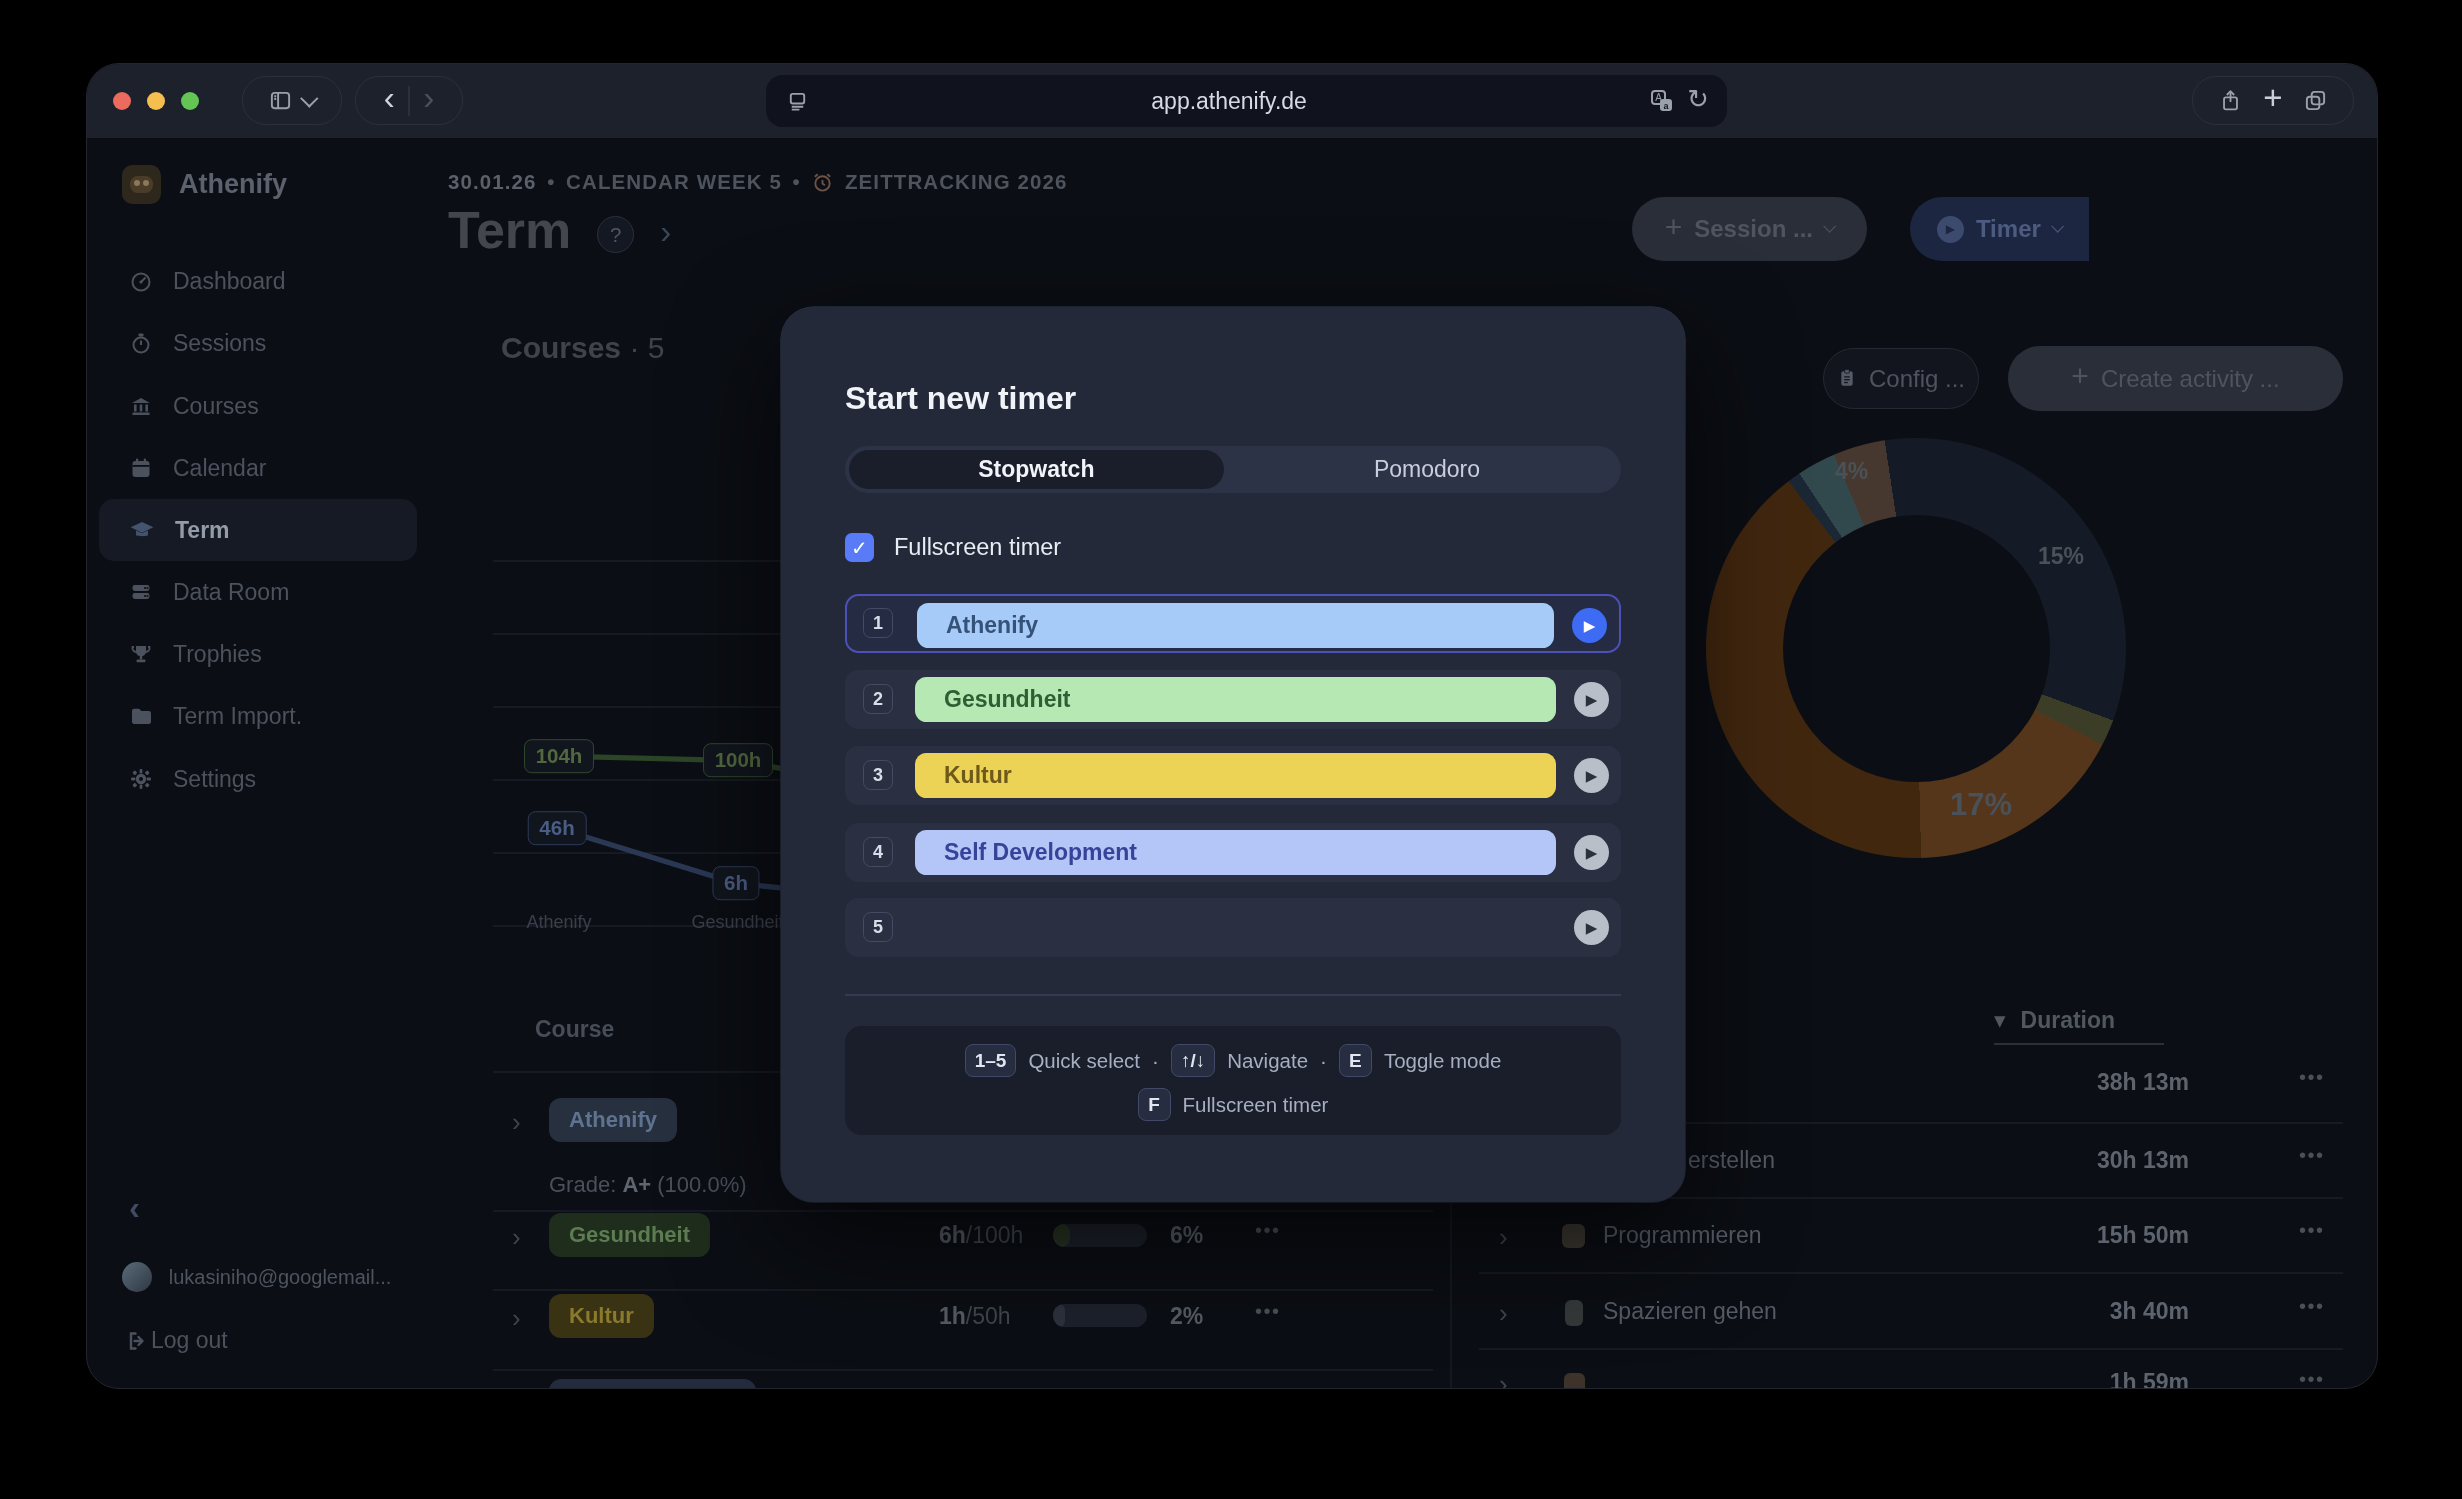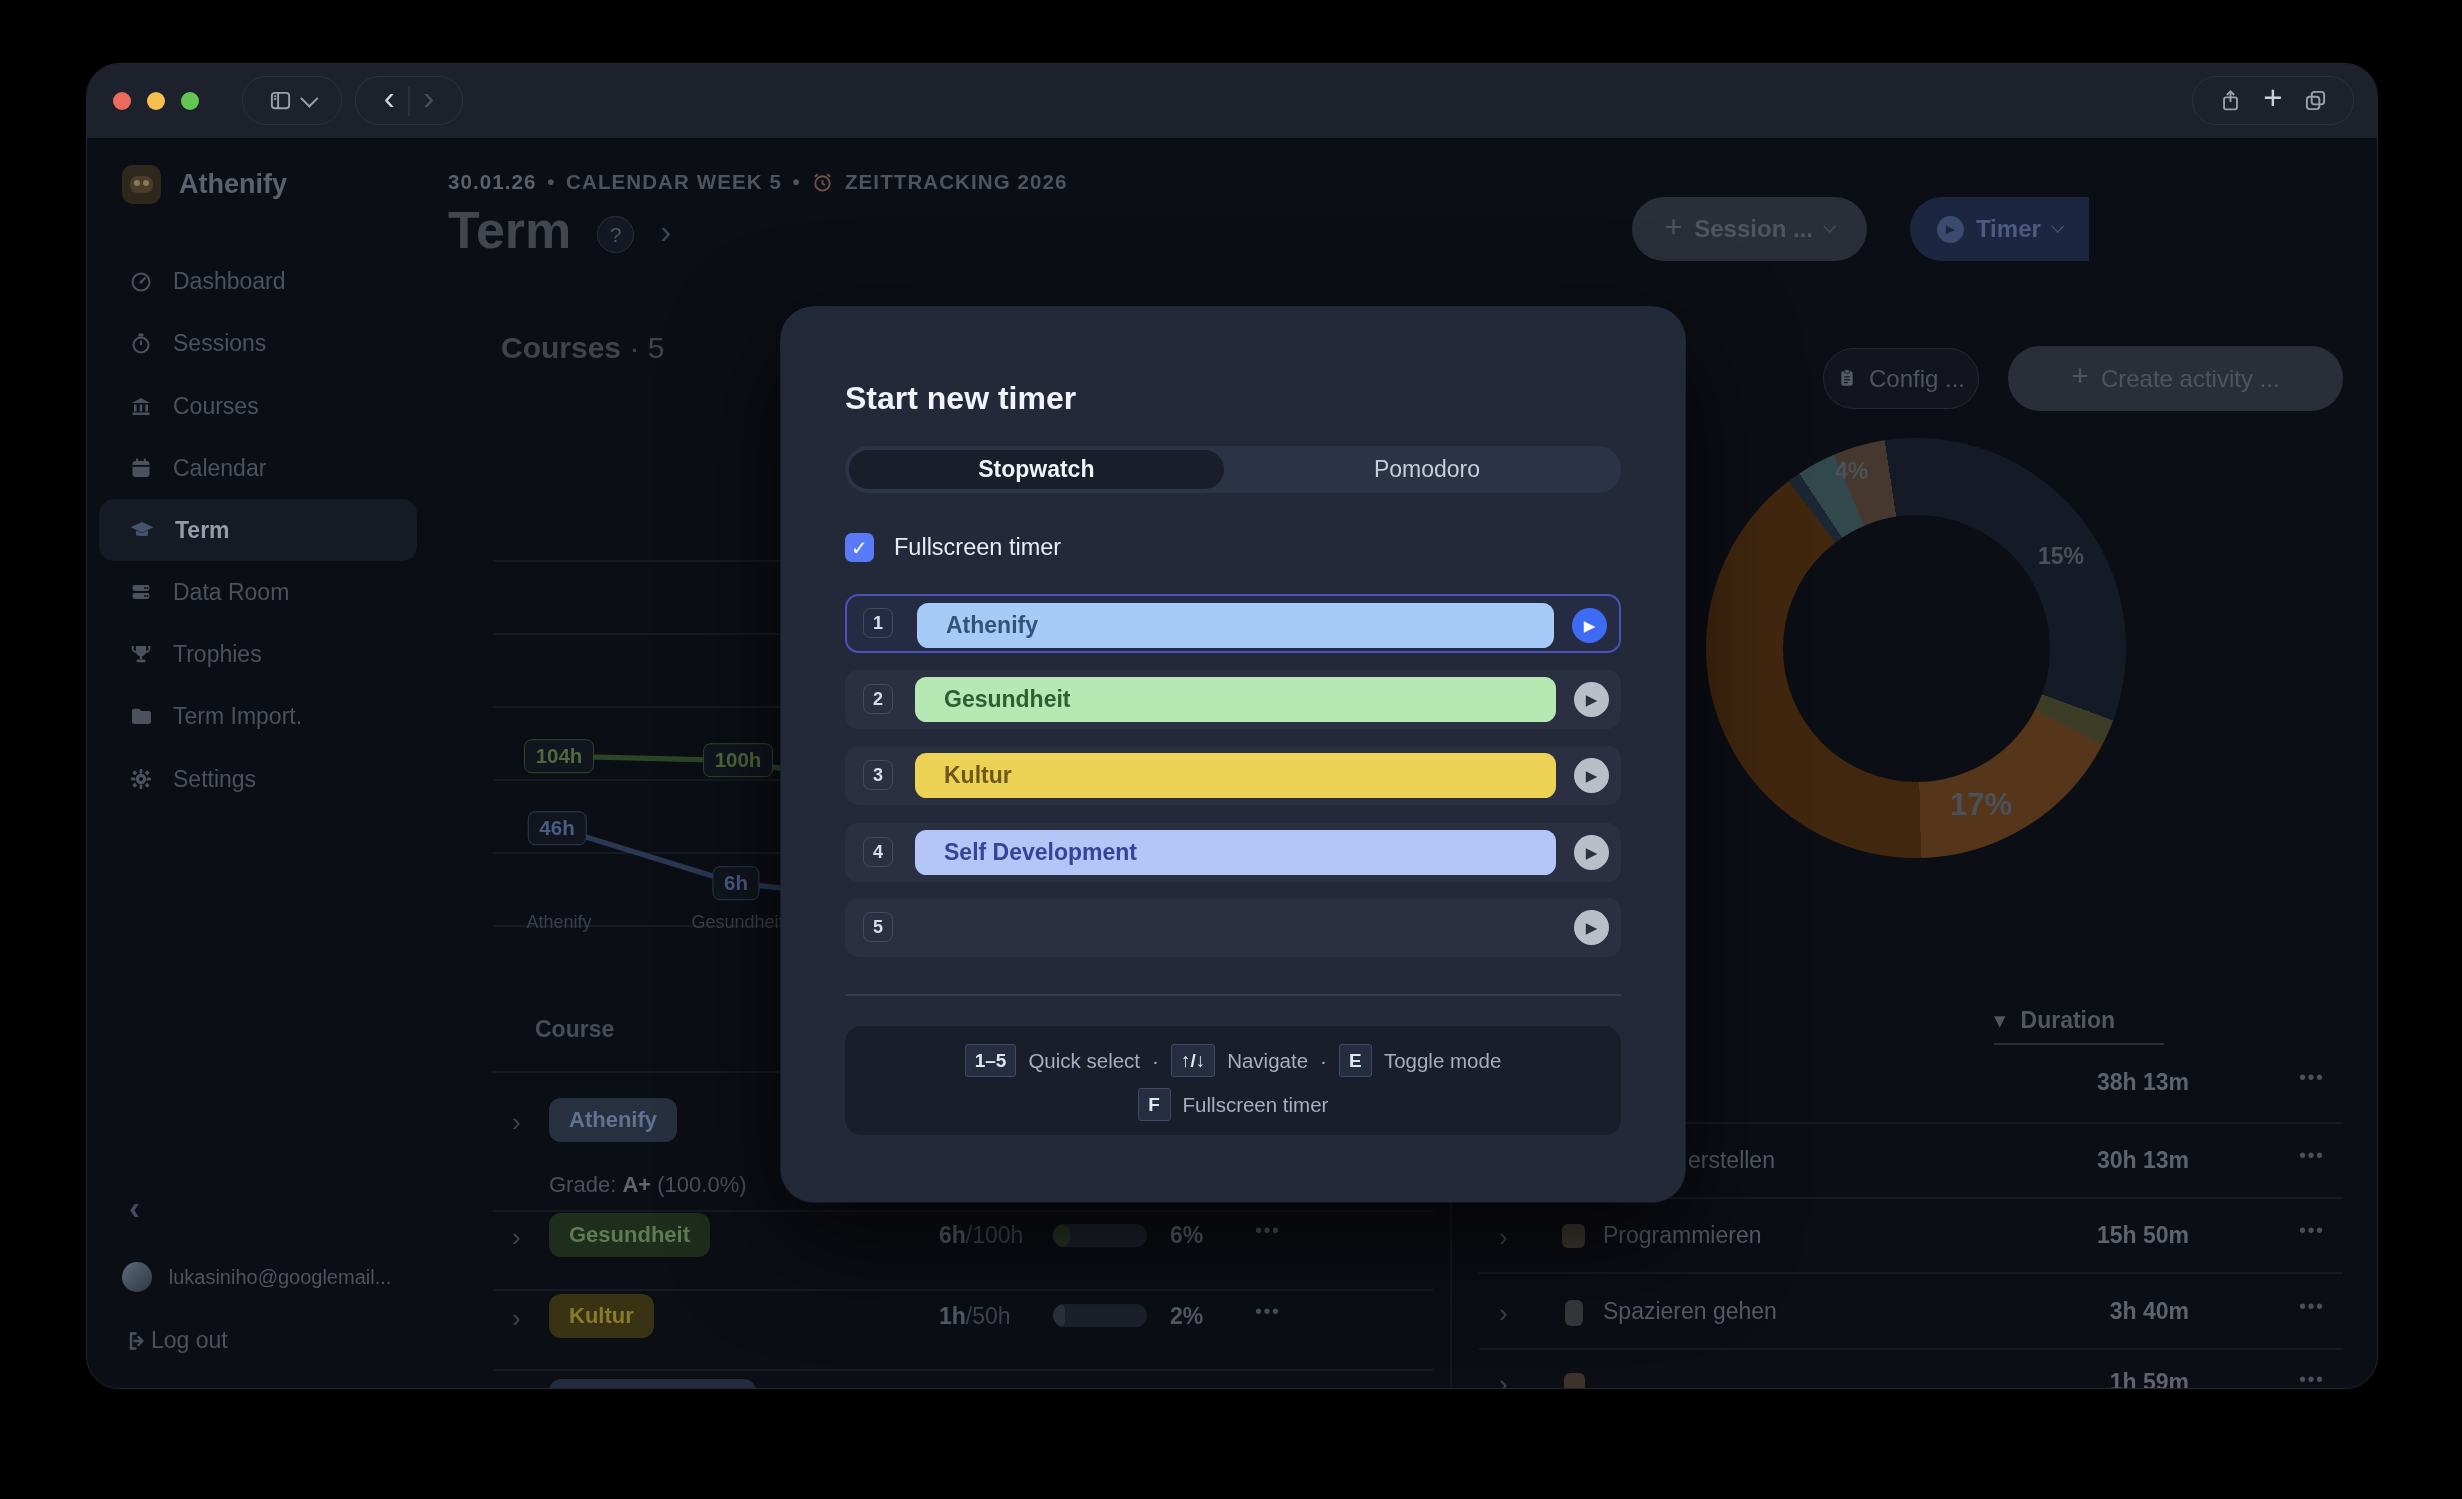--- a/index.html
+++ b/index.html
@@ -43,21 +43,21 @@
     display:flex;align-items:center;justify-content:center;color:#f1f4f9;font-size:23px;font-weight:bold;}
   .mrow{left:64px;width:776px;height:59px;background:#2a3042;border-radius:13.6px;box-sizing:border-box;}
   .mrow.sel{background:#252b42;border:2.3px solid #4c51b8;}
   .badge{left:18px;top:14.4px;width:30px;height:30px;border:1.5px solid #454b63;border-radius:7.6px;box-sizing:border-box;
     display:flex;align-items:center;justify-content:center;color:#d8dde9;font-size:18px;font-weight:bold;}
   .mpill{left:70px;top:6.8px;right:65px;height:45px;border-radius:11.4px;display:flex;align-items:center;
     padding-left:29px;font-size:23px;font-weight:bold;box-sizing:border-box;}
   .playbtn{right:12px;top:12px;width:35px;height:35px;border-radius:50%;display:flex;align-items:center;
     justify-content:center;font-size:15px;}
   .kbd{display:inline-flex;align-items:center;justify-content:center;height:33px;min-width:33px;padding:12px 9px;
-    border:1.5px solid #414967;border-radius:3px;background:#272d40;color:#e1e6f1;font-size:19px;font-weight:bold;box-sizing:border-box;}
+    border:1.5px solid #414967;border-radius:8px;background:#272d40;color:#e1e6f1;font-size:19px;font-weight:bold;box-sizing:border-box;}
   .hinttxt{color:#a6aec1;font-size:20.5px;}
   .hintline{display:flex;align-items:center;justify-content:center;gap:12px;}
   .chev{display:inline-block;width:10.6px;height:10.6px;border-right:2.3px solid currentColor;border-bottom:2.3px solid currentColor;transform:rotate(45deg) translate(-1.5px,-1.5px);}
 </style>
 </head>
 <body>
 
 <div id="window" class="ab">
 
   <div id="chrome" class="ab">
@@ -74,20 +74,35 @@
       </svg>
       <span class="chev" style="transform:rotate(45deg);margin-top:-4.5px"></span>
     </div>
 
     <div class="ab chromepill" style="left:268px;width:108px;gap:0">
       <span style="font-size:33px;color:#ced3dc;padding:0 13.6px 4.5px 0">‹</span>
       <span style="width:1.5px;height:30px;background:#2b303c"></span>
       <span style="font-size:33px;color:#4b515c;padding:0 0 4.5px 13.6px">›</span>
     </div>
 
+    <div id="urlbar" class="ab">
+      <svg width="23" height="23" viewBox="0 0 24 24" style="margin-left:20px">
+        <rect x="5" y="4" width="14" height="10" rx="2" class="cicon"></rect>
+        <line x1="6" y1="17.5" x2="18" y2="17.5" class="cicon"></line>
+        <line x1="6" y1="20.5" x2="14" y2="20.5" class="cicon"></line>
+      </svg>
+      <span style="flex:1;text-align:center">app.athenify.de</span>
+      <svg width="26" height="26" viewBox="0 0 26 26" style="font-size:30px">
+        <rect x="3" y="3" width="13" height="13" rx="3" class="cicon"></rect>
+        <text x="9.5" y="13" text-anchor="middle" font-size="10" fill="#9aa0ac">A</text>
+        <rect x="11" y="11" width="12" height="12" rx="3" fill="#9aa0ac"></rect>
+        <text x="17" y="20.5" text-anchor="middle" font-size="9" font-weight="bold" fill="#10131d">a</text>
+      </svg>
+      <span style="font-size:26px;color:#9aa0ac;margin:0 18px 3px 12px">↻</span>
+    </div>
 
     <div class="ab chromepill" style="left:2105px;width:162px;gap:21px">
       <svg width="23" height="24" viewBox="0 0 24 26">
         <rect x="5" y="9" width="14" height="13" rx="2" class="cicon" stroke="#c9ced8"></rect>
         <line x1="12" y1="3" x2="12" y2="14" class="cicon" stroke="#c9ced8"></line>
         <path d="M8 6.5 12 2.5 16 6.5" class="cicon" stroke="#c9ced8"></path>
       </svg>
       <span style="font-size:33px;color:#c9ced8;margin-top:-4.5px">+</span>
       <svg width="23" height="23" viewBox="0 0 24 24">
         <rect x="8" y="3" width="13" height="13" rx="3" class="cicon" stroke="#c9ced8"></rect>

